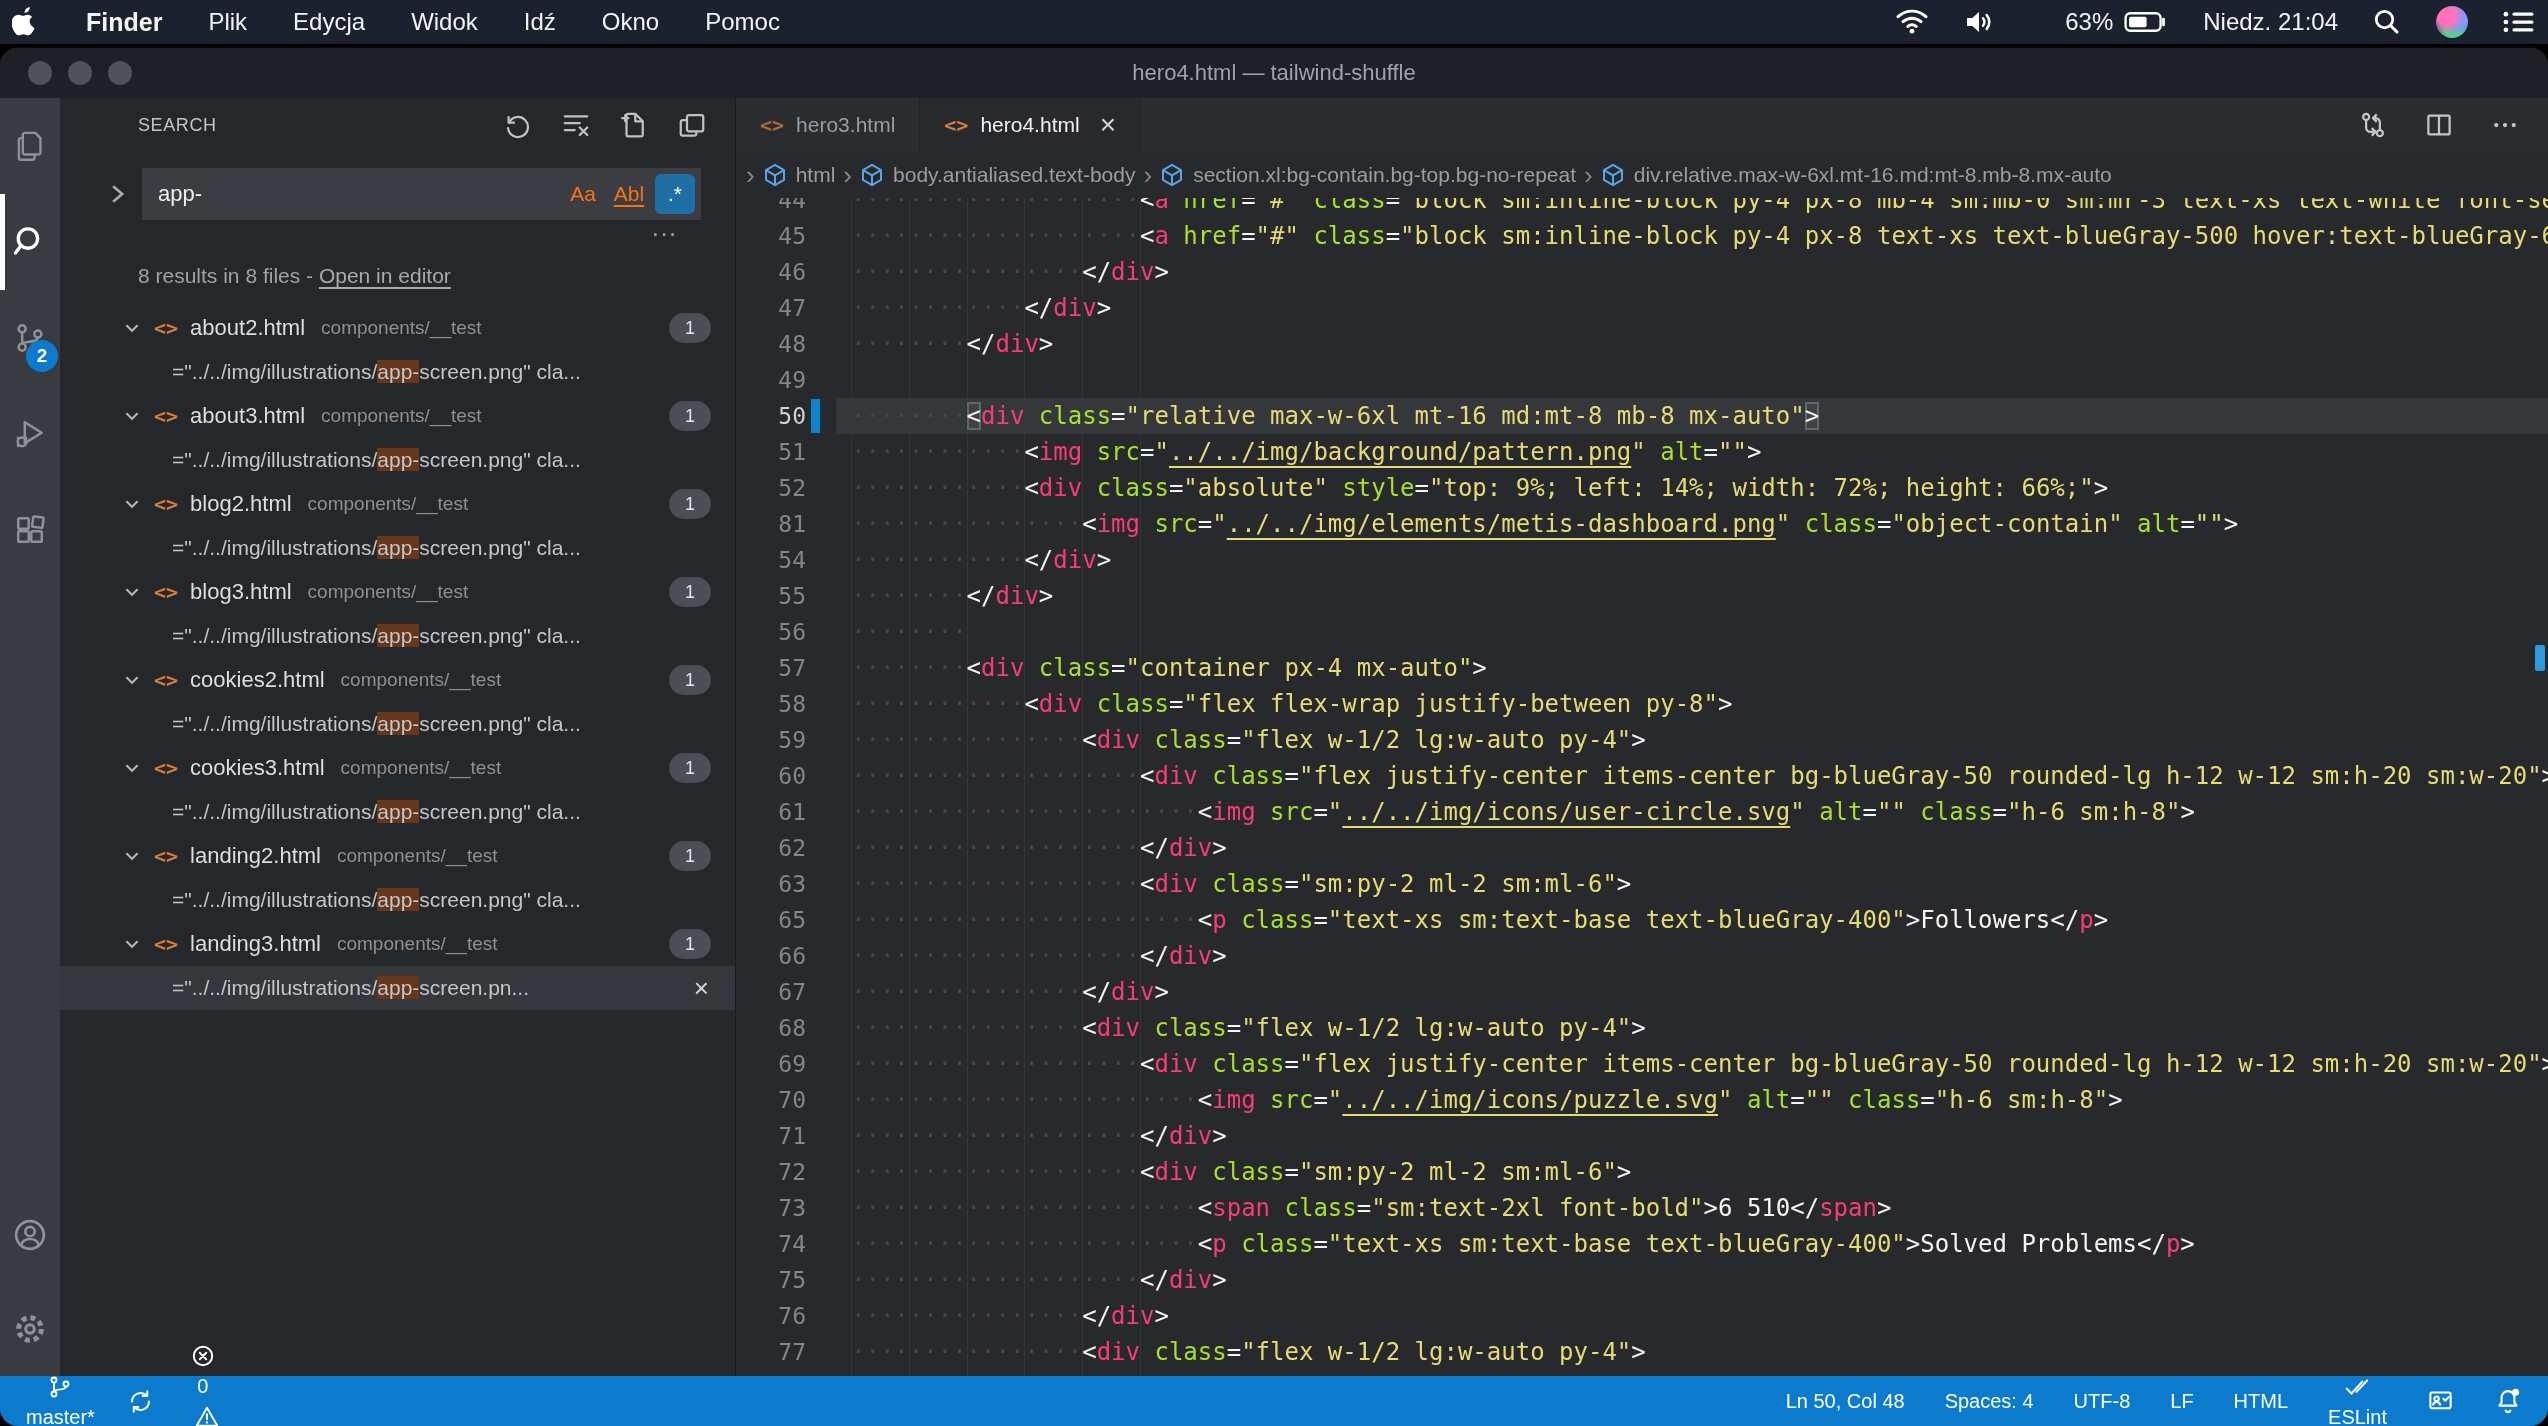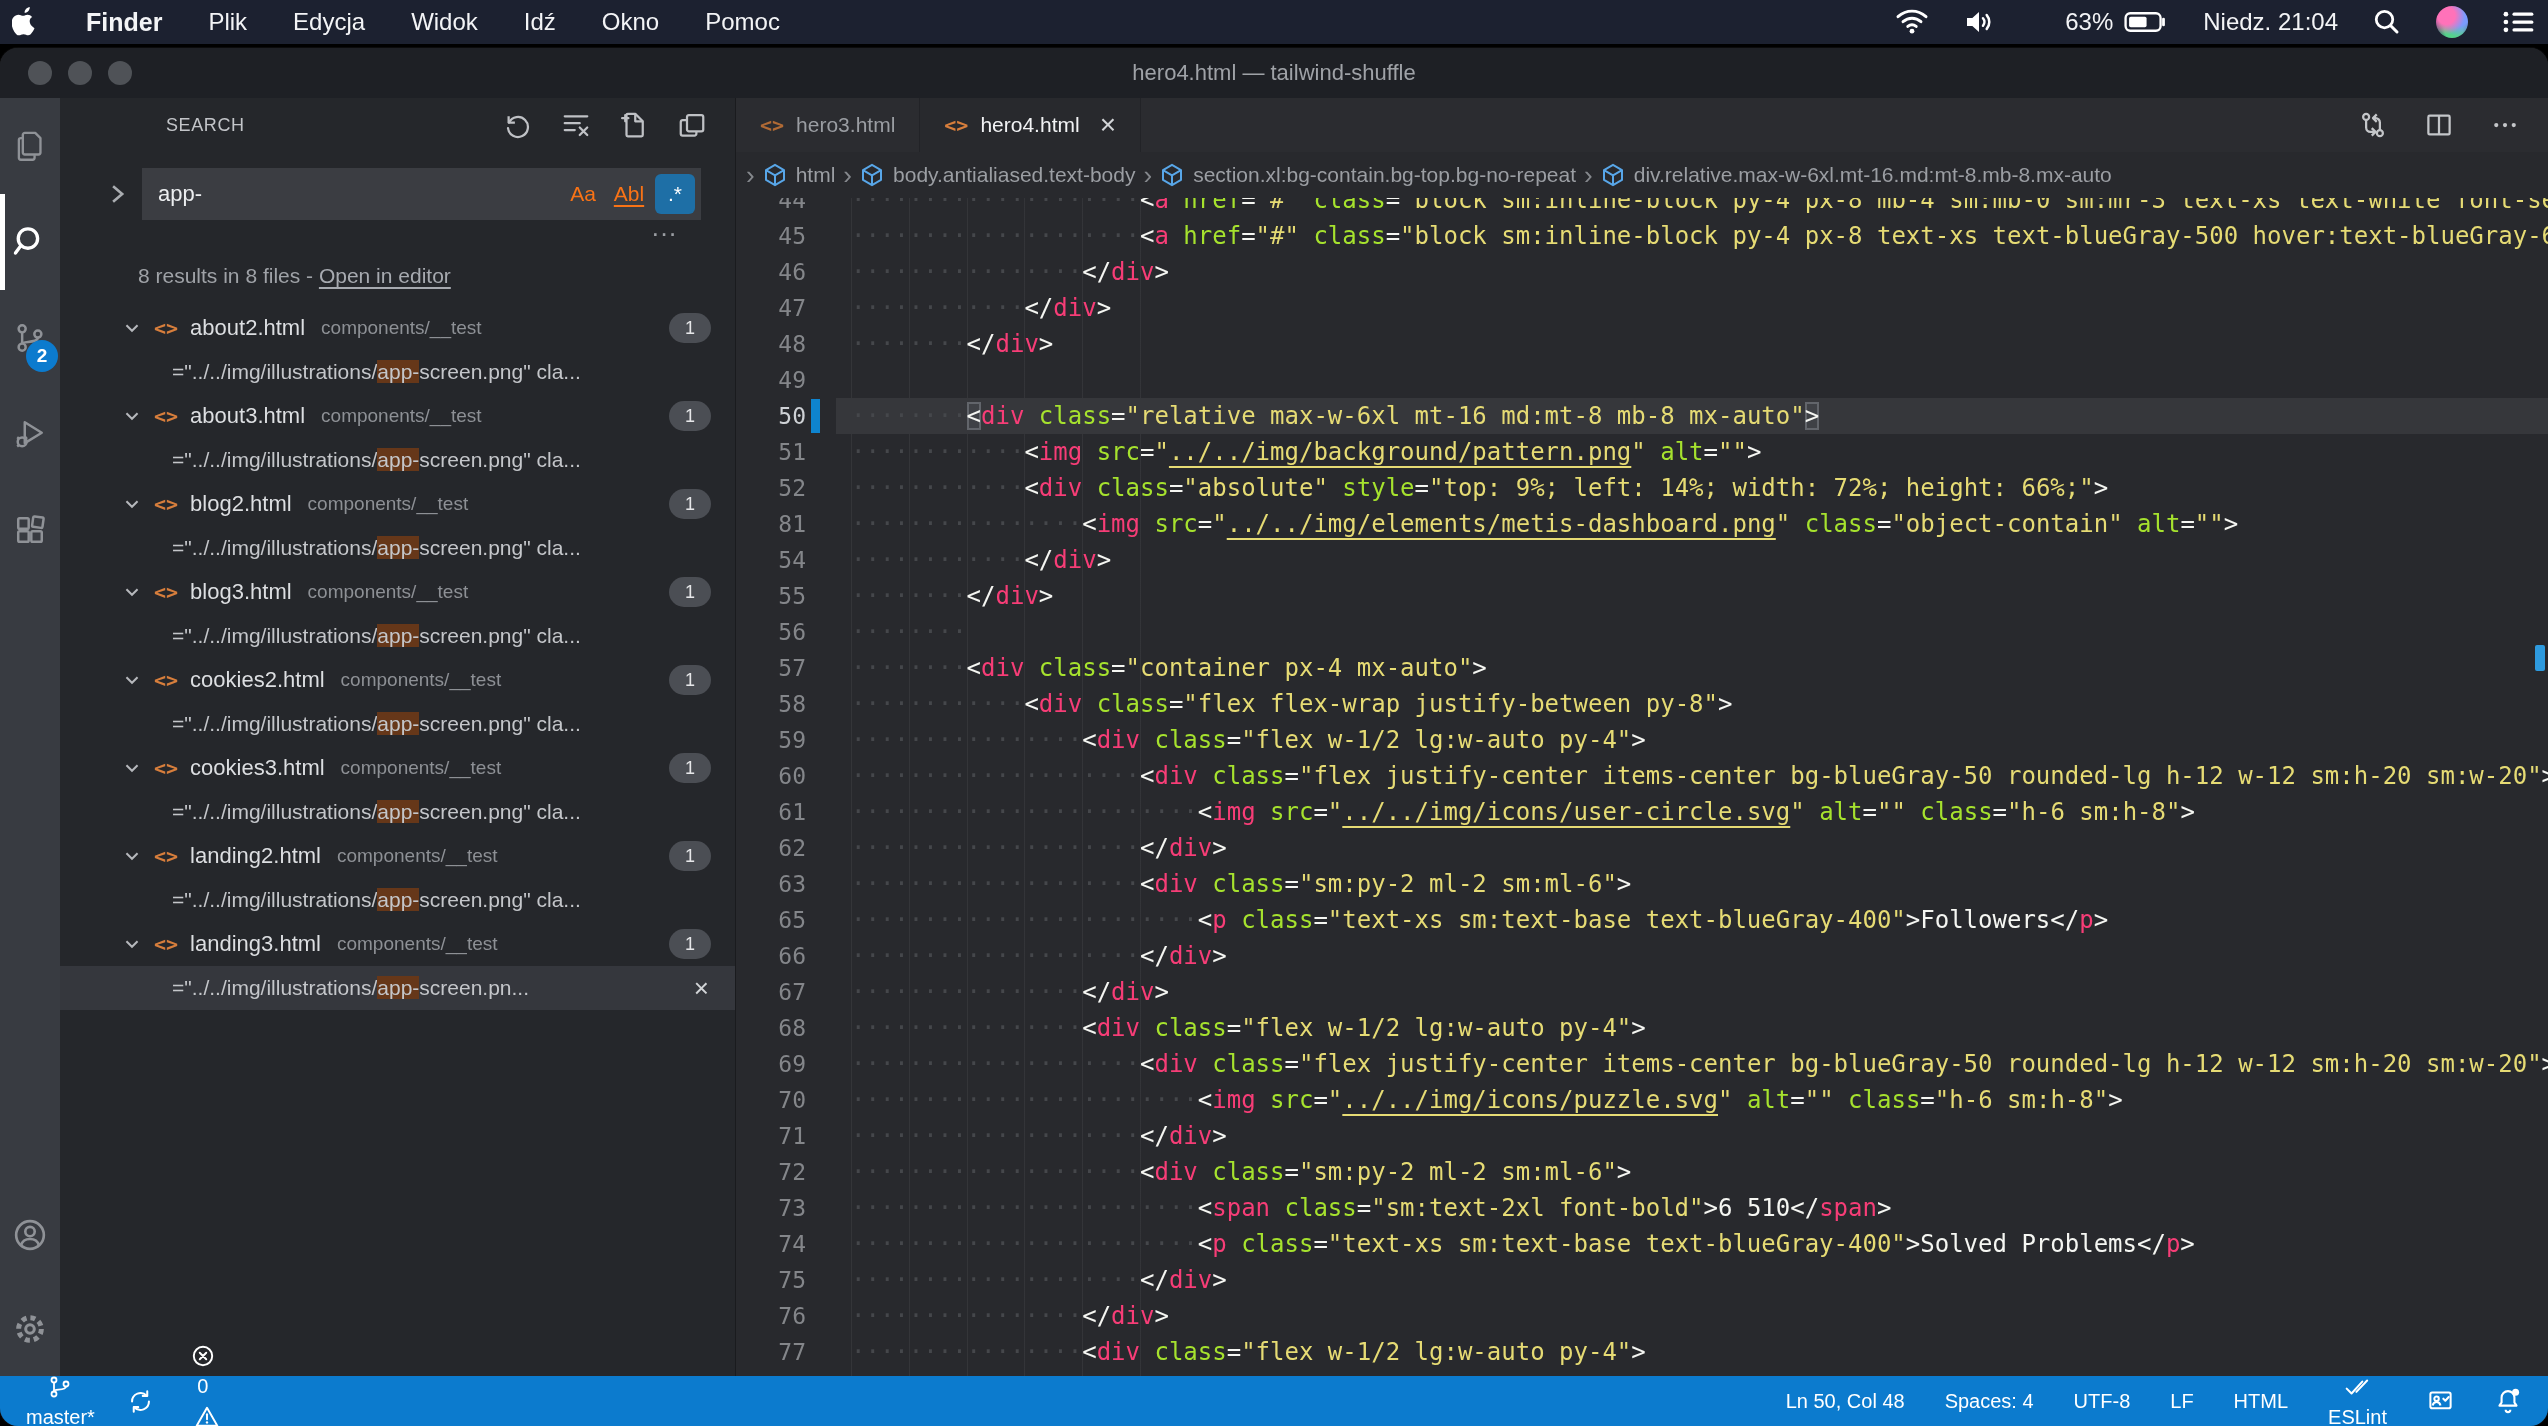--- a/index.html
+++ b/index.html
@@ -39,21 +39,21 @@
   .ab-bottom{margin-top:auto;}
   .ab-bottom .ab-item{height:94px;}
   .scm-badge{position:absolute;right:2px;bottom:14px;min-width:32px;height:32px;border-radius:16px;
              background:var(--accent,#0c7bce);color:#fff;font-size:19px;font-weight:bold;
              display:flex;align-items:center;justify-content:center;}
 
   
   .sidebar{width:675px;flex:none;background:#25272b;border-right:1px solid #1a1b1e;
            display:flex;flex-direction:column;color:#c4c6ca;}
   .sb-header{height:54px;display:flex;align-items:center;padding:0 28px 0 78px;}
-  .sb-title{font-size:18px;letter-spacing:.6px;color:#c3c5c9;margin-left:28px;}
+  .sb-title{font-size:18px;letter-spacing:.6px;color:#c3c5c9;}
   .sb-actions{margin-left:auto;display:flex;gap:28px;color:#bfc1c5;align-items:center;}
   .sb-act{display:flex;align-items:center;}
   .search-row{display:flex;align-items:center;padding:16px 34px 0 46px;gap:14px;}
   .expand-chev{color:#a9acb0;display:flex;}
   .search-input{flex:1;height:52px;background:#3b3d42;display:flex;align-items:center;
                 padding:0 6px 0 16px;color:#eceef0;font-size:22px;}
   .si-opts{margin-left:auto;display:flex;align-items:center;gap:6px;}
   .opt{min-width:40px;height:40px;border-radius:6px;display:flex;align-items:center;
        justify-content:center;color:#f97316;font-size:21px;}
   .opt.uline{text-decoration:underline;text-underline-offset:4px;}

